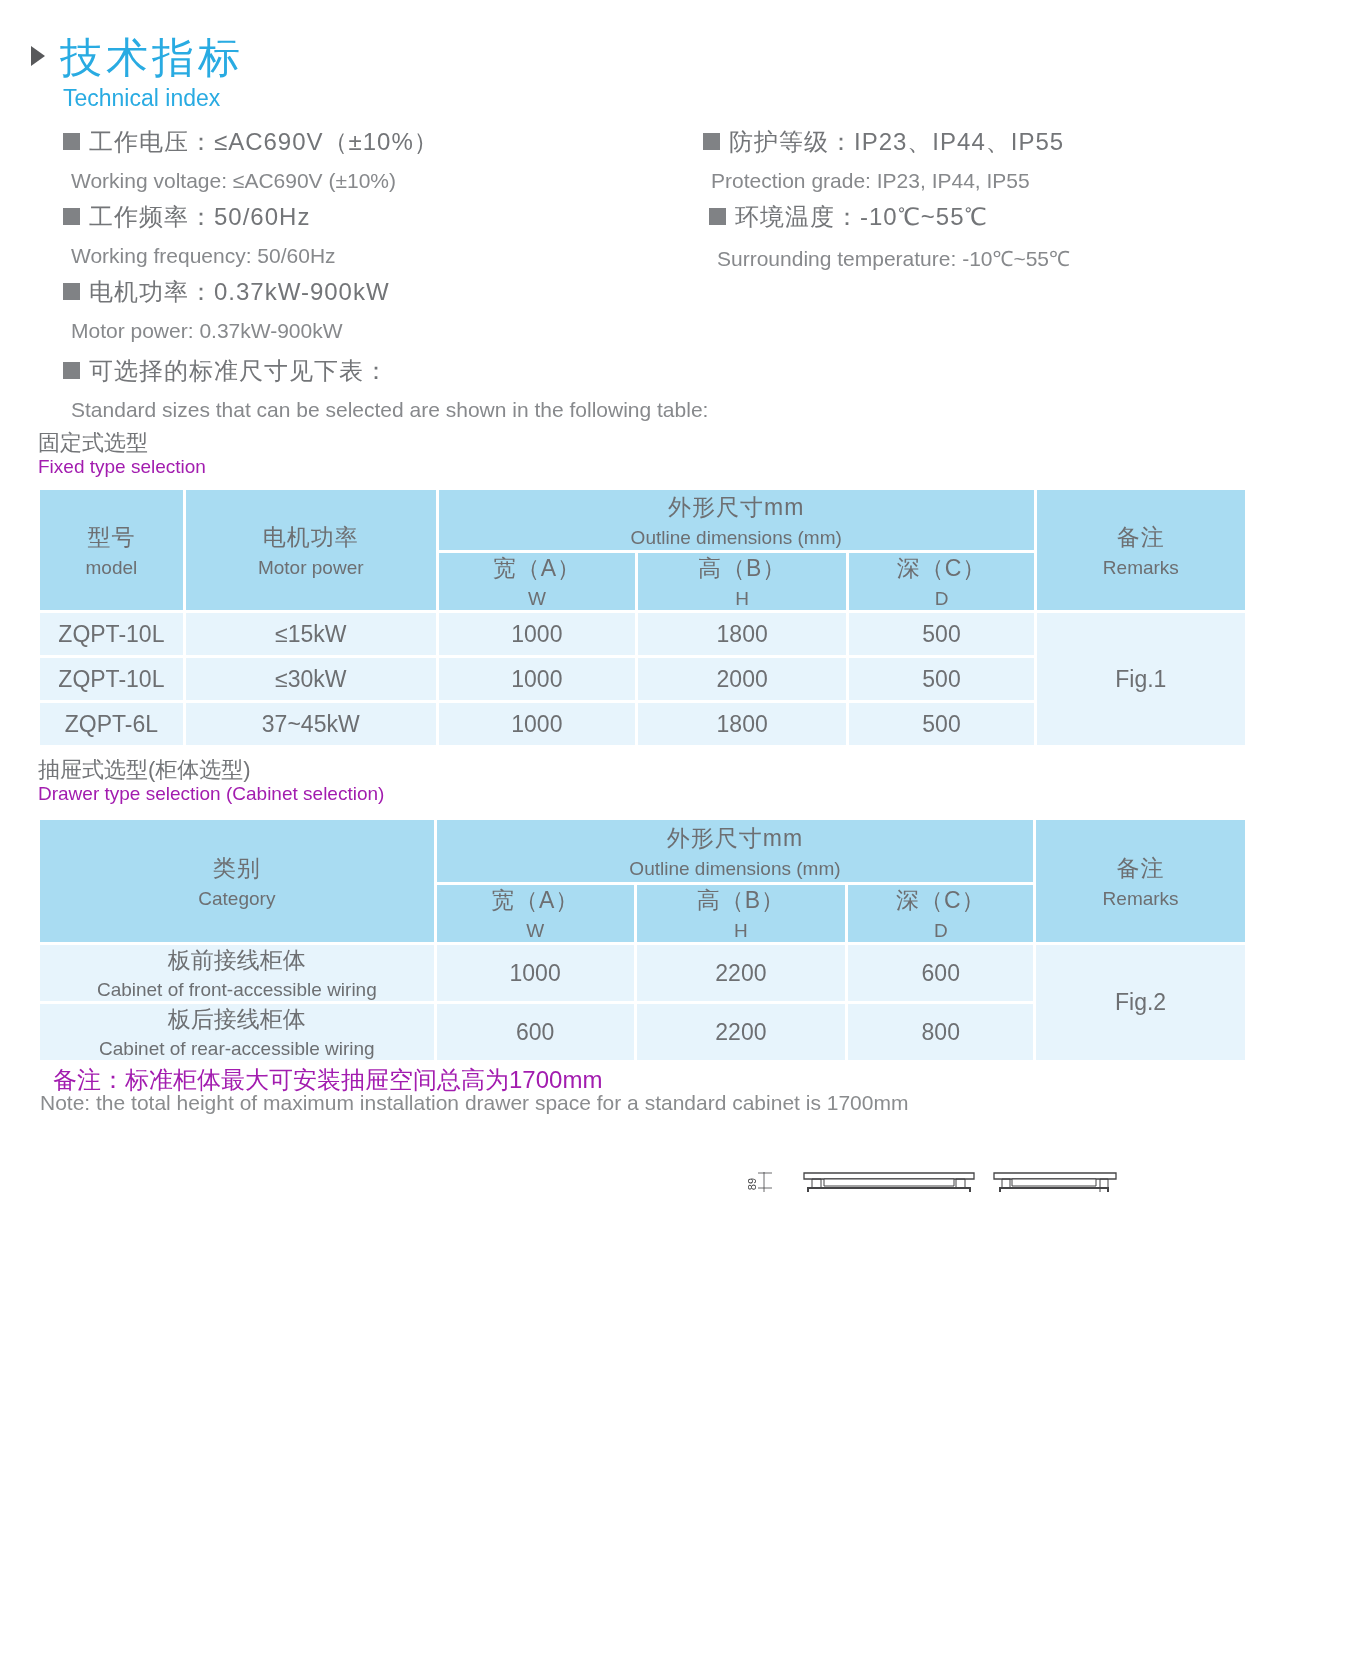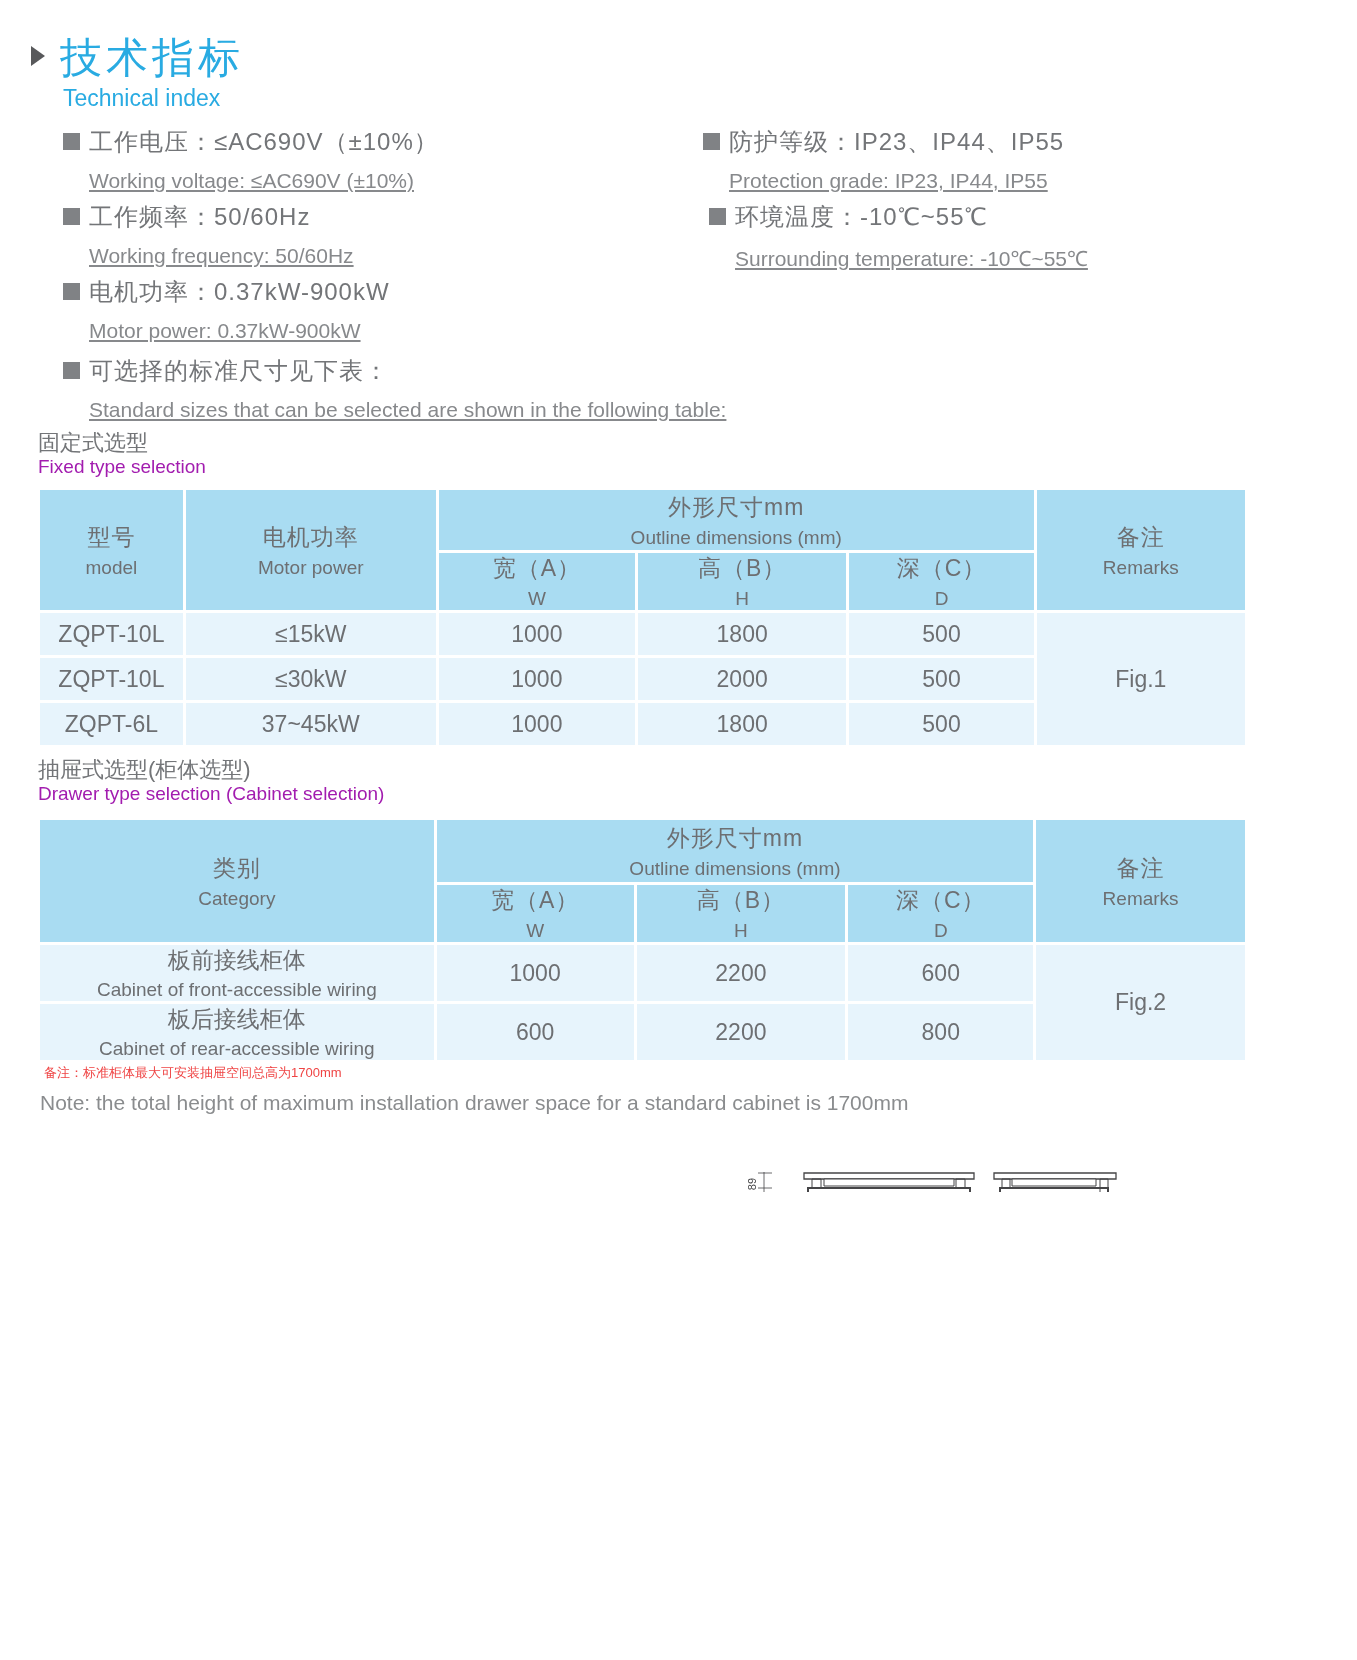--- a/index.html
+++ b/index.html
@@ -11,36 +11,36 @@
   .hdr-arrow{
     position:absolute; left:31px; top:46px; width:0; height:0;
     border-left:14px solid #58595b; border-top:10px solid transparent; border-bottom:10px solid transparent;
   }
   .title-zh{position:absolute; left:60px; top:30px; font-size:42px; letter-spacing:4px; color:#29abe2;}
   .title-en{position:absolute; left:63px; top:85px; font-size:23px; color:#29abe2;}
   
   .spec{position:absolute; white-space:nowrap;}
   .spec-zh{font-size:24px; color:#737578; letter-spacing:1px;}
   .bullet{display:inline-block; width:17px; height:17px; background:#808285; margin-right:9px;}
-  .spec-en{font-size:21px; color:#87898c; margin-top:11px; margin-left:26px;text-decoration:underline;}
+  .spec-en{font-size:21px; color:#87898c; margin-top:11px; margin-left:8px;}
   .sec-title-zh{position:absolute; font-size:22px; color:#737578; text-underline-offset:4px;}
   .sec-title-en{position:absolute; font-size:19px; color:#a21caf;}
   
   table.spec-table{
     position:absolute; left:37px; width:1211px; table-layout:fixed;
     border-collapse:separate; border-spacing:3px; font-family:"Liberation Sans", sans-serif;
   }
   table.spec-table th{background:#a9dcf2; font-weight:normal; color:#6d6f72; padding:0;}
   table.spec-table td{background:#e7f4fc; color:#6d6f72; text-align:center; padding:0;}
   .th-zh{font-size:23px; letter-spacing:1px;}
   .th-en{font-size:19px; margin-top:4px;}
   .cell-main{font-size:23px;}
   .cell-zh{font-size:23px;}
   .cell-en{font-size:19px; margin-top:3px;}
-  .note-zh{position:absolute; left:44px; top:1064px; font-size:13px; color:#ef4444;}
+  .note-zh{position:absolute; left:53px; top:1064px; font-size:24px; color:#a21caf;}
   .note-en{position:absolute; left:40px; top:1091px; font-size:21px; color:#8a8c8e;}
   
   .figsvg{position:absolute;}
   .fig-caption{position:absolute; width:130px; text-align:center; font-size:27px; color:#7b7d7f; letter-spacing:1px;}
   svg line, svg rect, svg circle, svg path{vector-effect:non-scaling-stroke;}
 </style>
 </head>
 <body>
 
 <div class="page">

